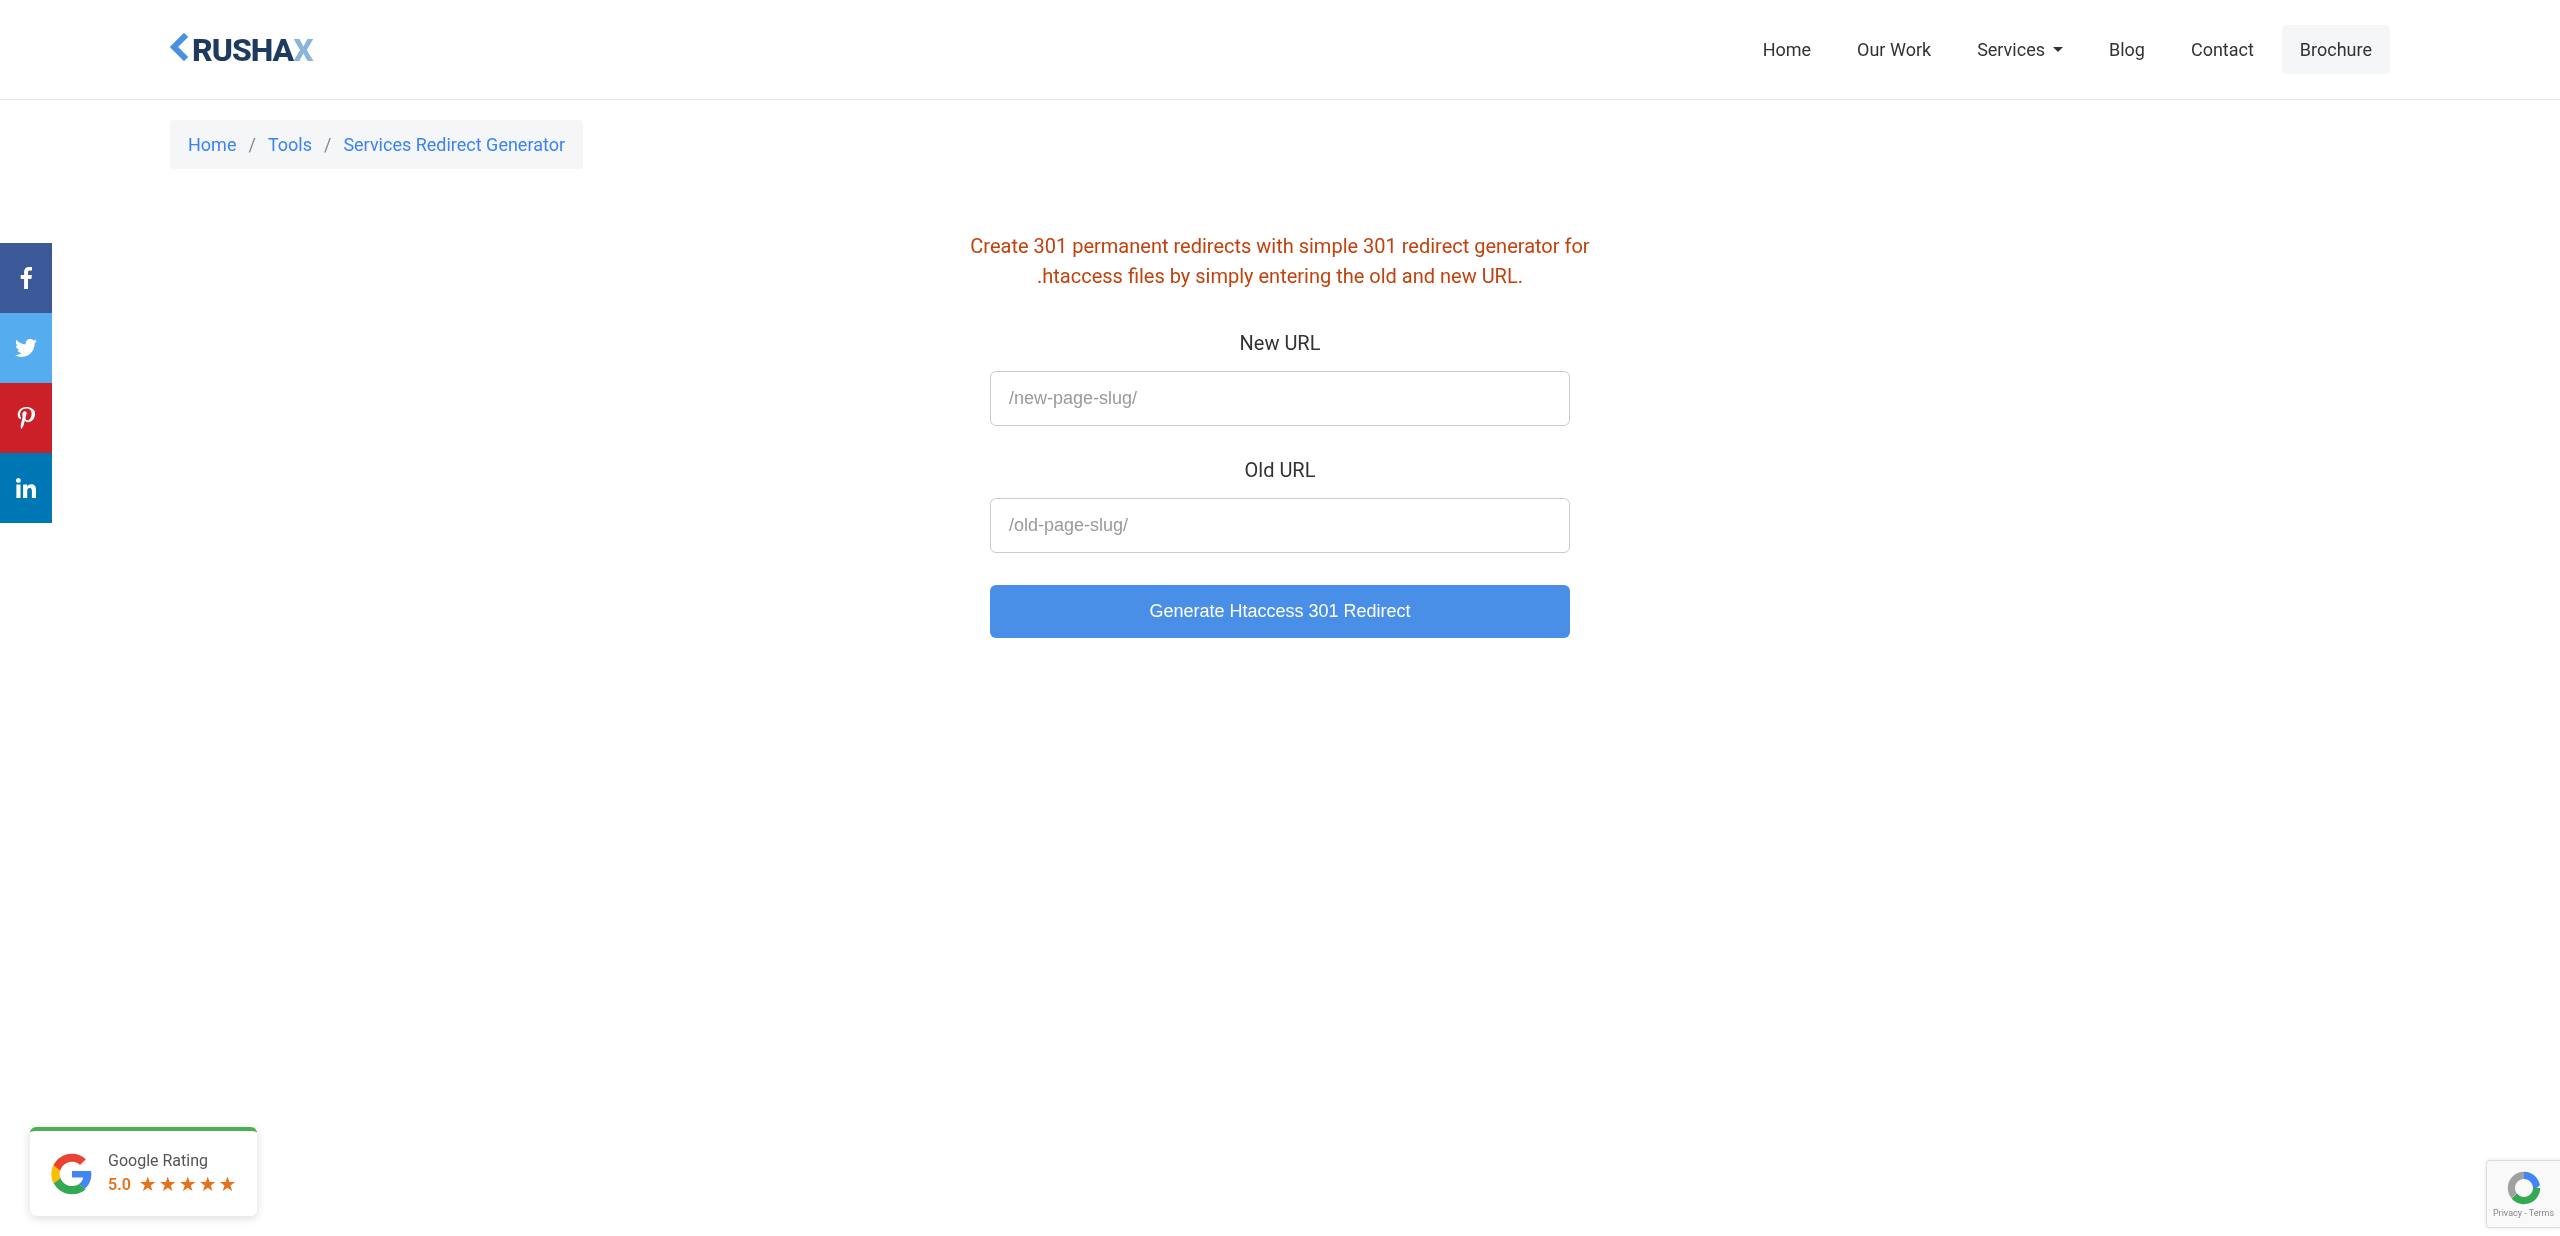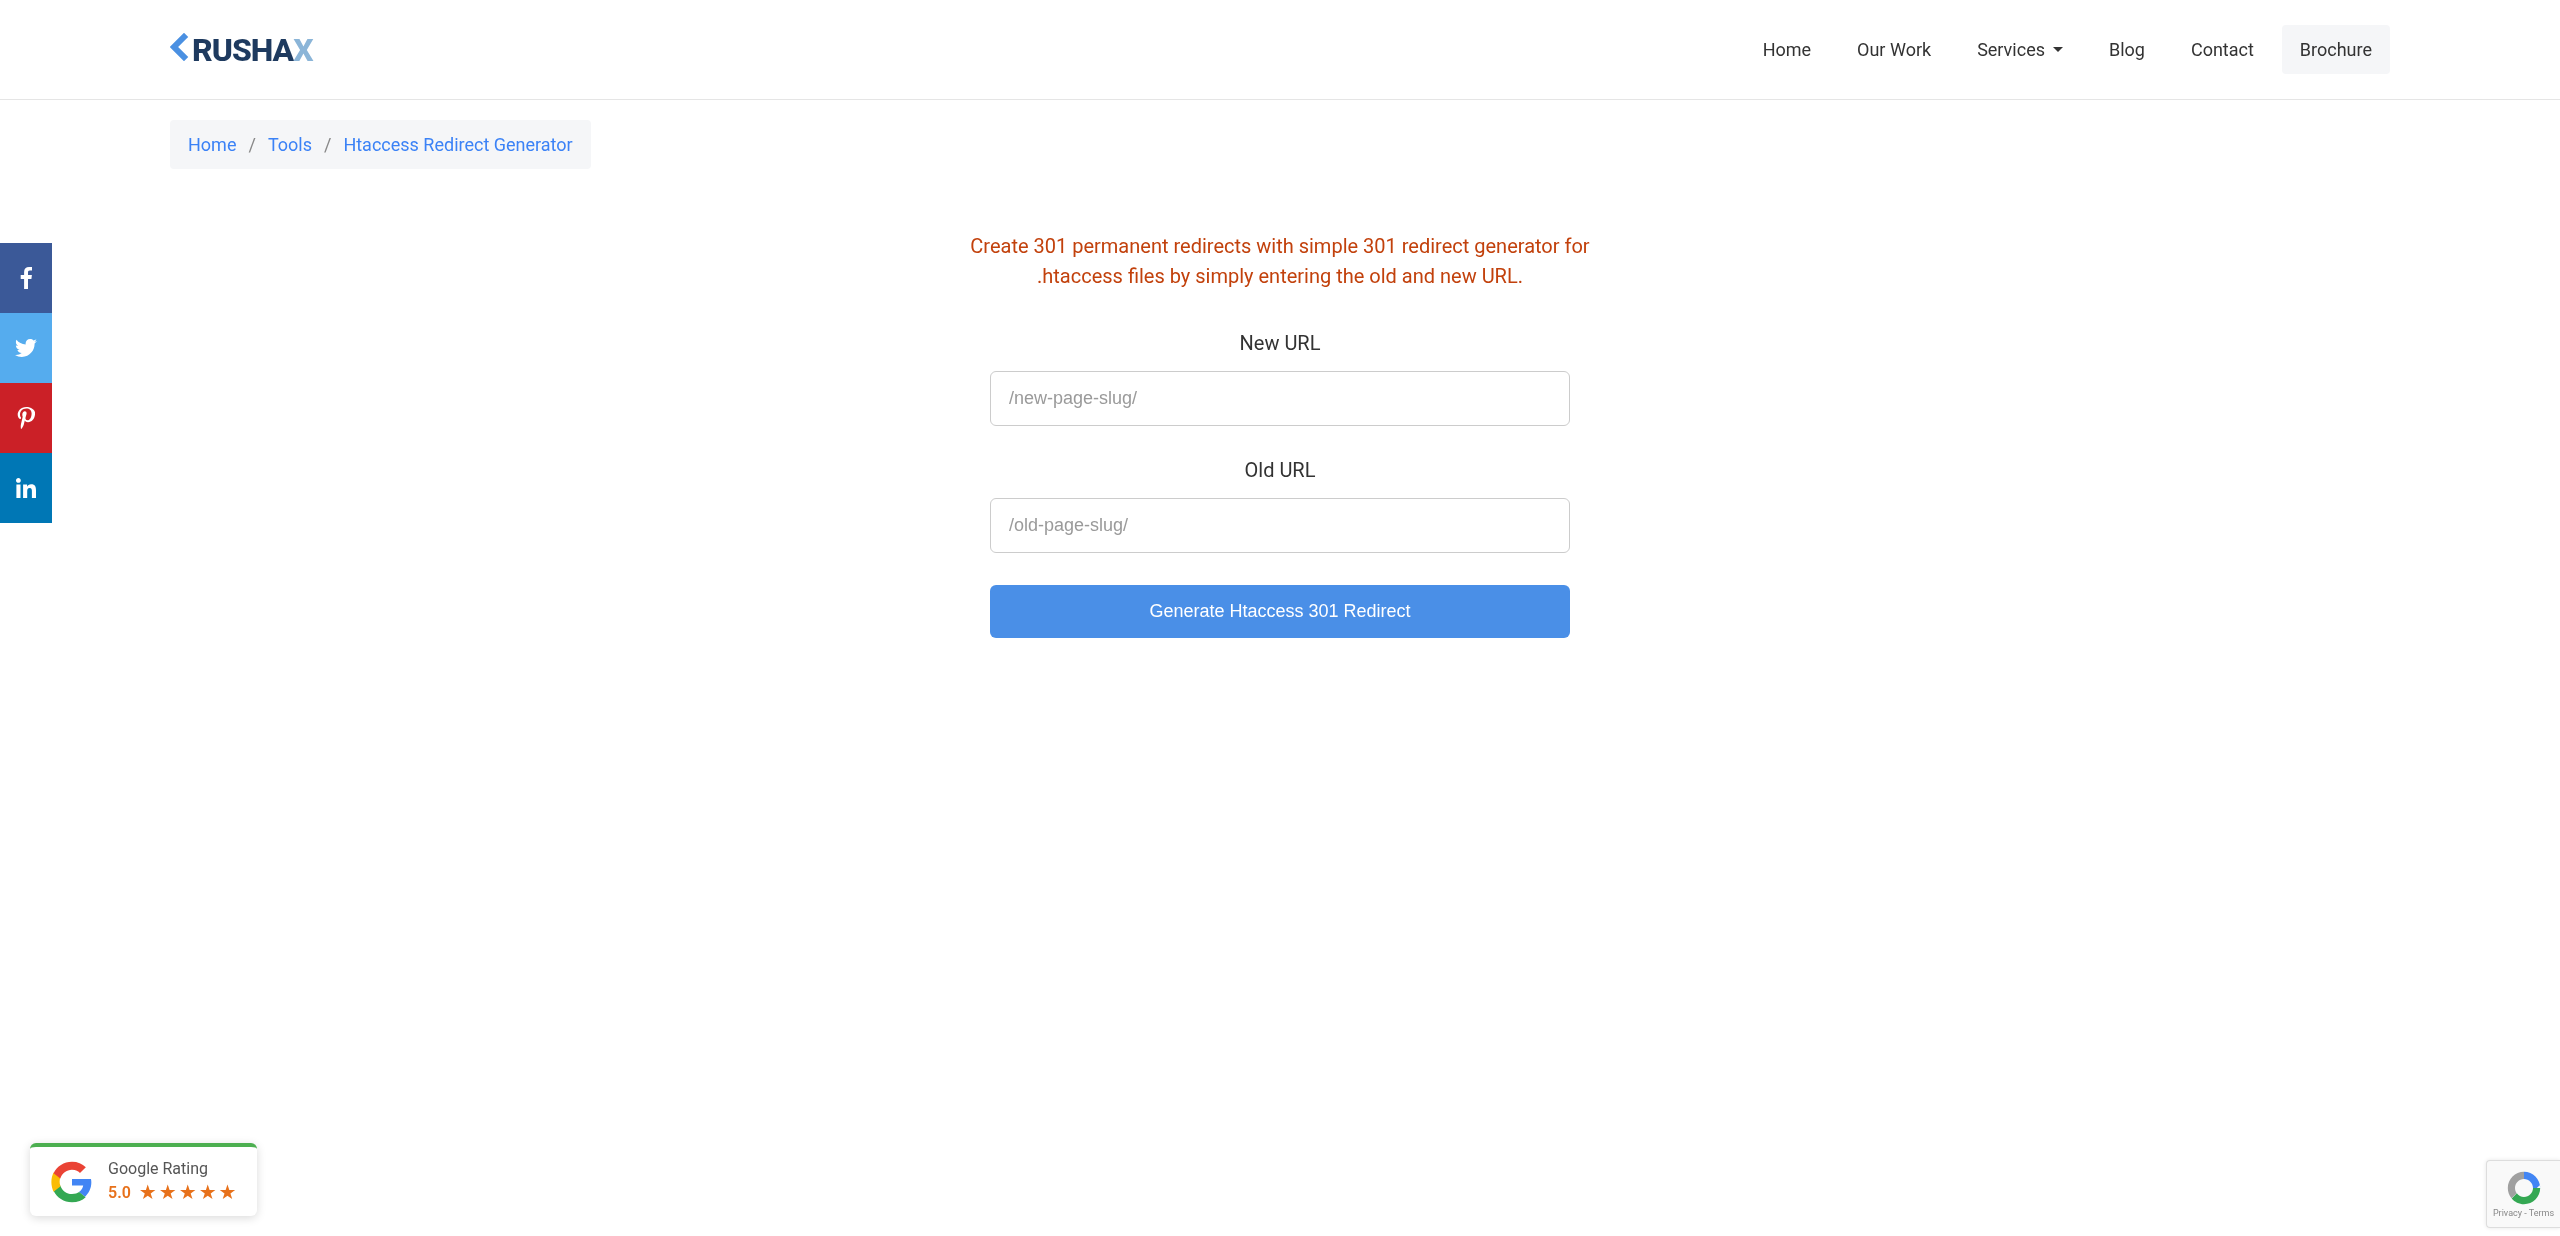--- a/index.html
+++ b/index.html
@@ -182,21 +182,21 @@
 .social-btn.pinterest { background: #cb2027; }
 .social-btn.linkedin { background: #0077b5; }
 
 .google-rating {
   position: fixed;
   left: 30px;
   bottom: 20px;
   background: #fff;
   border-radius: 6px;
   box-shadow: 0 2px 10px rgba(0,0,0,0.15);
-  padding: 12px 20px;
+  padding: 20px 20px;
   display: flex;
   align-items: center;
   gap: 14px;
   border-top: 4px solid #4caf50;
 }
 
 .google-icon {
   width: 44px;
   height: 44px;
 }
@@ -293,21 +293,21 @@
     <div class="nav-item brochure">Brochure</div>
   </nav>
 </header>
 
 <div class="content-wrapper">
   <nav class="breadcrumb">
     <span class="breadcrumb-link">Home</span>
     <span class="breadcrumb-separator">/</span>
     <span class="breadcrumb-link">Tools</span>
     <span class="breadcrumb-separator">/</span>
-    <span class="breadcrumb-link">Htaccess Redirect Generator</span>
+    <span class="breadcrumb-link">Services Redirect Generator</span>
   </nav>
 
   <main class="main-content">
     <p class="page-description">Create 301 permanent redirects with simple 301 redirect generator for .htaccess files by simply entering the old and new URL.</p>
 
     <div class="form-group">
       <label class="form-label">New URL</label>
       <input type="text" class="form-input" placeholder="/new-page-slug/" style="">
     </div>
 

